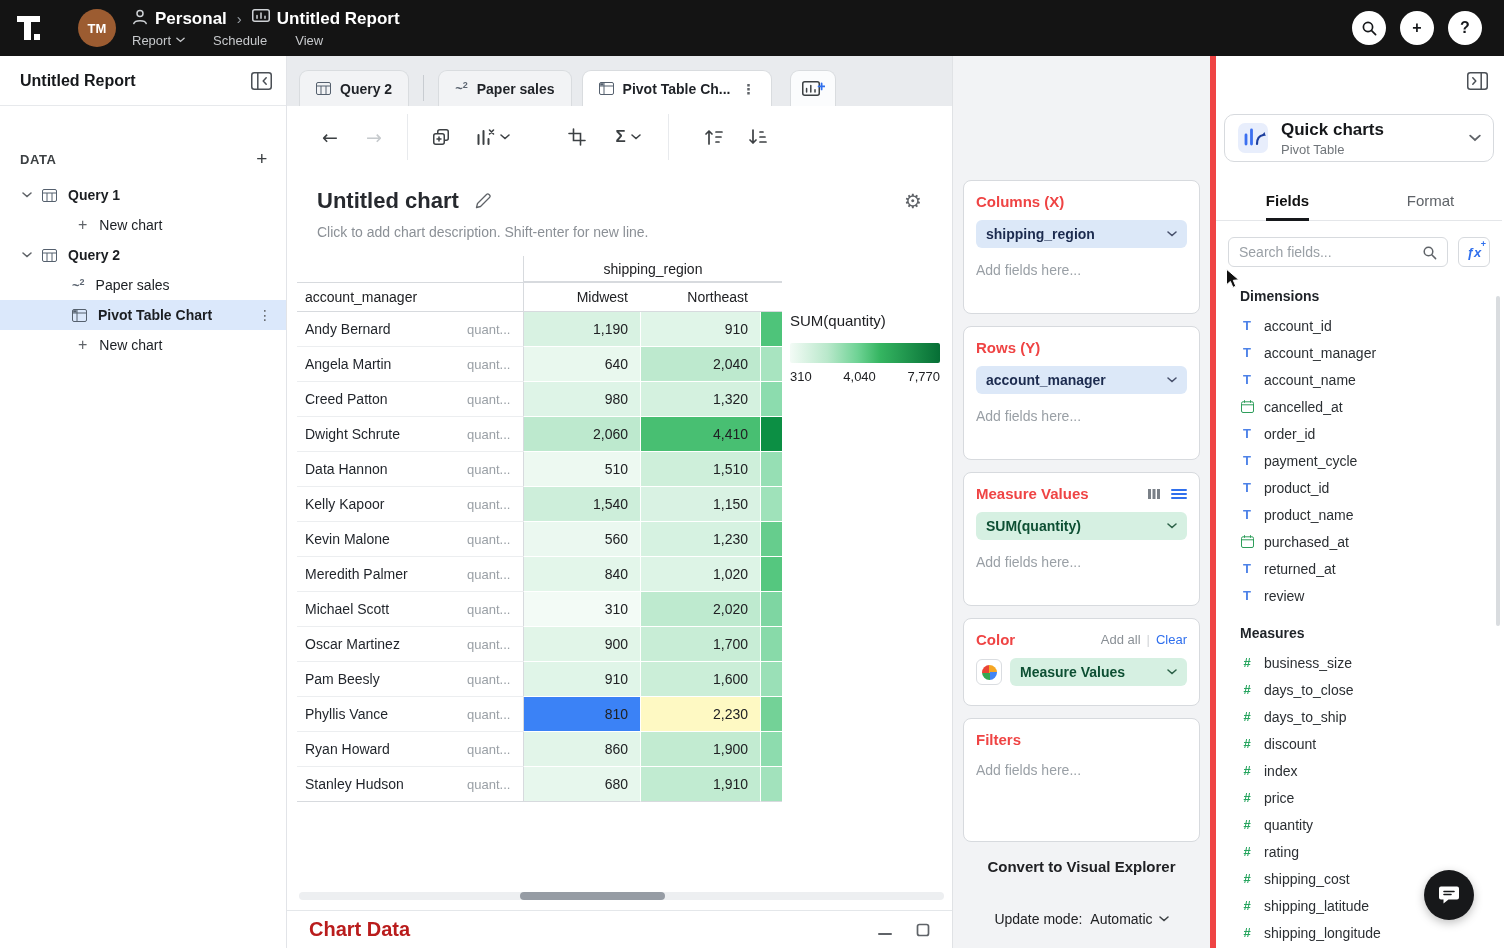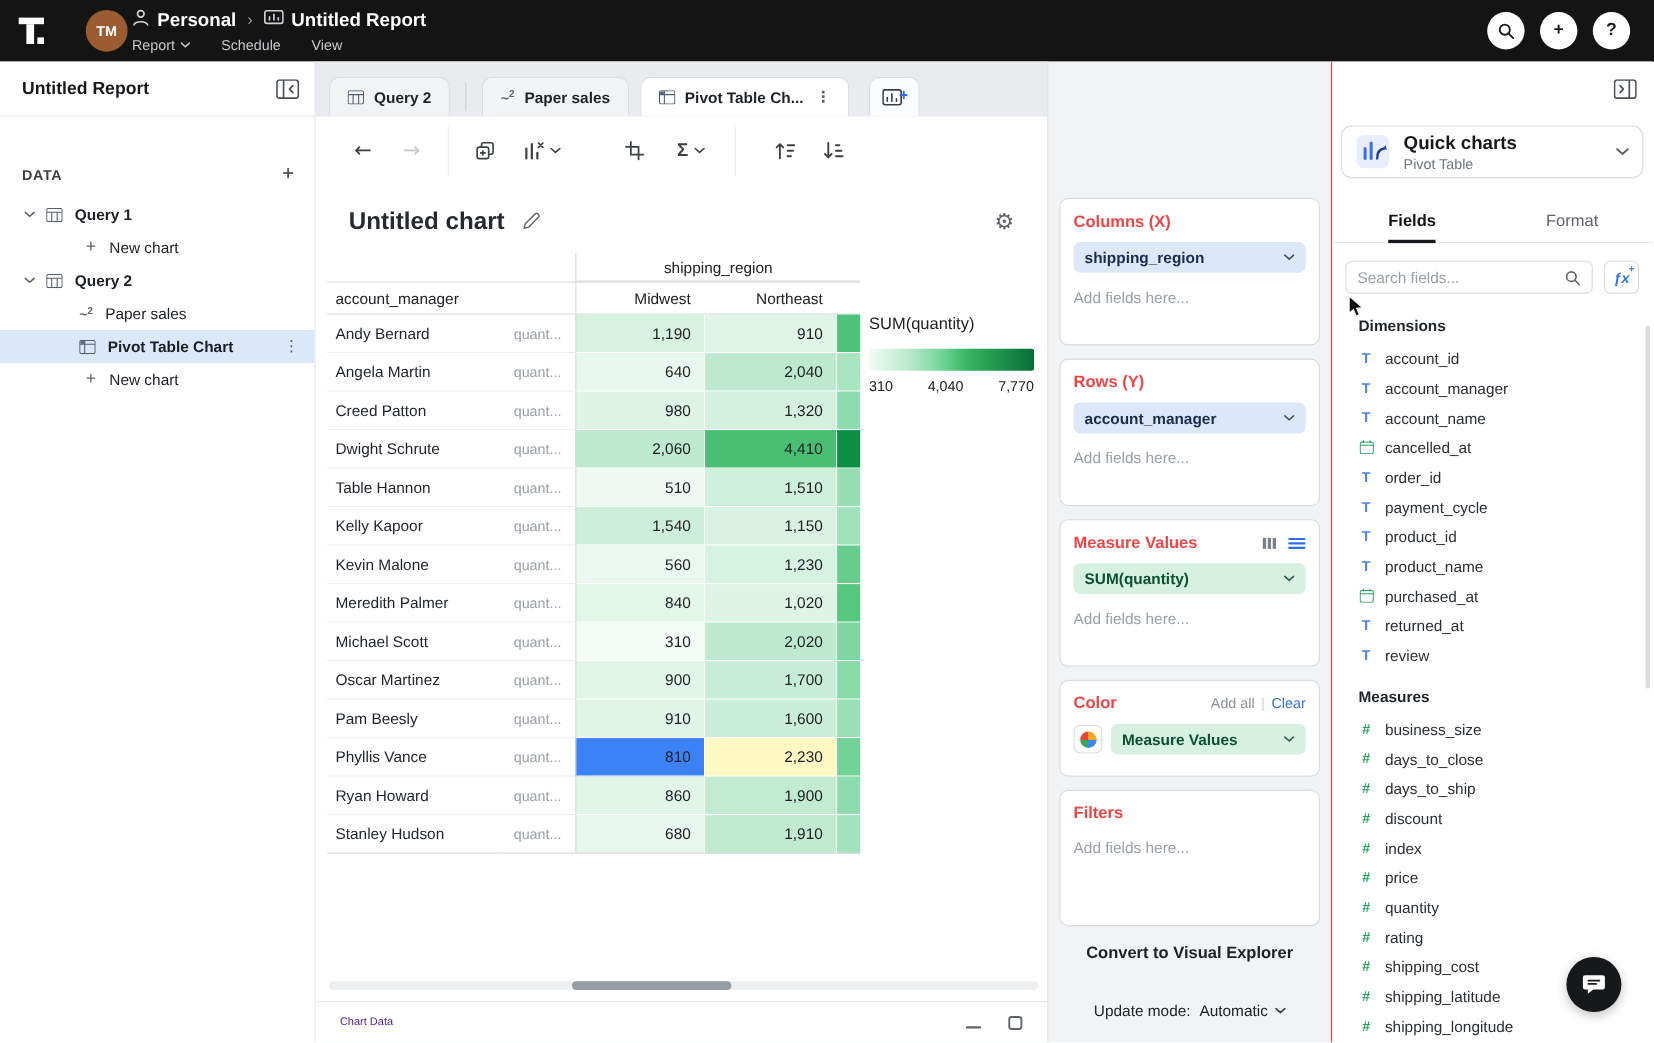--- a/index.html
+++ b/index.html
@@ -4,21 +4,21 @@
 <style>
   * { box-sizing: border-box; margin: 0; padding: 0; }
   body { font-family: "Liberation Sans", sans-serif; background:#fff; }
   .app { position:relative; width:1504px; height:948px; overflow:hidden; background:#fff; }
 
   
   .topbar { height:56px; background:#141414; display:flex; align-items:center; color:#fff; }
   .logo { width:58px; display:flex; align-items:center; justify-content:center; }
   .avatar { width:38px; height:38px; border-radius:50%; background:#9c5c31; color:#fff;
             display:flex; align-items:center; justify-content:center; font-size:13px; font-weight:bold; margin-left:20px; }
-  .crumbs { margin-left:4px; }
+  .crumbs { margin-left:16px; }
   .crumb-row1 { display:flex; align-items:center; gap:7px; }
   .crumb-strong { font-size:17px; font-weight:bold; color:#fff; }
   .crumb-sep { color:#9aa0a6; font-size:15px; margin:0 3px; }
   .crumb-row2 { display:flex; align-items:center; gap:28px; margin-top:4px; font-size:13px; color:#c7c9cc; }
   .menu-item { display:flex; align-items:center; gap:5px; }
   .topbar-actions { margin-left:auto; display:flex; align-items:center; padding-right:22px; }
   .circle-btn { width:34px; height:34px; border-radius:50%; background:#fff; color:#16181b;
                 display:flex; align-items:center; justify-content:center; margin-left:14px;
                 font-weight:bold; font-size:16px; }
 
@@ -101,21 +101,21 @@
 
   .legend { position:absolute; left:493px; top:56px; width:150px; }
   .legend-title { font-size:15px; color:#202124; }
   .legend-bar { margin-top:14px; height:20px; width:150px; border-radius:2px; }
   .legend-labels { display:flex; justify-content:space-between; margin-top:6px; font-size:13px; color:#202124; }
 
   .hscroll { position:absolute; left:12px; bottom:48px; width:645px; height:8px; background:#edeff1; border-radius:4px; }
   .hthumb { position:absolute; left:221px; top:0; width:145px; height:8px; background:#969ca4; border-radius:4px; }
   .chart-footer { position:absolute; left:0; right:0; bottom:0; height:38px; background:#fff;
                   border-top:1px solid #e4e7ea; display:flex; align-items:center; padding:0 22px; }
-  .cf-title { font-size:10px; font-weight:normal; color:#4c1d95; }
+  .cf-title { font-size:20px; font-weight:bold; color:#b91c1c; }
   .cf-icons { margin-left:auto; display:flex; align-items:center; gap:24px; color:#5f6368; }
 
   
   .config { width:258px; background:#f2f3f5; border-left:1px solid #e0e2e5; padding:124px 10px 0; overflow:hidden; }
   .card { background:#fff; border:1px solid #d7dade; border-radius:8px; padding:12px; margin-bottom:12px; }
   .card-title-row { display:flex; align-items:center; }
   .card-title { font-size:15px; font-weight:bold; color:#ef4444; }
   .h134 { height:134px; } .h88 { height:88px; } .h124 { height:124px; }
   .pill { margin-top:10px; height:28px; border-radius:6px; display:flex; align-items:center;
           justify-content:space-between; padding:0 10px; font-size:14px; font-weight:bold; }
@@ -129,21 +129,21 @@
   .color-row .pill { margin-top:0; flex:1; }
   .swatch { width:26px; height:26px; border:1px solid #dadde1; border-radius:6px; background:#fff;
             display:flex; align-items:center; justify-content:center; flex:none; }
   .swatch-dot { width:15px; height:15px; border-radius:50%;
                 background:conic-gradient(#f5a623 0 25%, #4285f4 0 50%, #34a853 0 75%, #ea4335 0); }
   .convert { margin-top:16px; text-align:center; font-size:15px; font-weight:bold; color:#202124; }
   .update-row { margin-top:36px; display:flex; align-items:center; justify-content:center; gap:8px; font-size:14px; color:#202124; }
   .update-val { display:flex; align-items:center; gap:6px; }
 
   
-  .fields { width:292px; background:#fff; border-left:1px solid #ef4444; position:relative; overflow:hidden; }
+  .fields { width:292px; background:#fff; border-left:6px solid #ef4444; position:relative; overflow:hidden; }
   .fp-collapse { position:absolute; top:16px; right:14px; display:flex; }
   .qc-card { margin:58px 8px 0; border:1px solid #d7dade; border-radius:10px; height:48px;
              display:flex; align-items:center; gap:12px; padding:0 12px; }
   .qc-title { font-size:17px; font-weight:bold; color:#16181b; }
   .qc-sub { font-size:13px; color:#70757a; margin-top:2px; }
   .qc-chev { margin-left:auto; display:flex; }
   .fp-tabs { display:flex; margin-top:22px; border-bottom:1px solid #e4e6e9; height:37px; }
   .ftab { flex:1; text-align:center; font-size:15px; color:#5f6368; }
   .ftab .inner { display:inline-block; line-height:34px; }
   .ftab.active { color:#111; font-weight:bold; }
@@ -404,20 +404,21 @@
 
         <div class="chart-head">
           <span class="chart-title">Untitled chart</span>
           <span class="pencil">
             <svg width="16" height="16" viewBox="0 0 16 16">
                 <path d="M1.5 14.5l1-4 9-9a1.8 1.8 0 012.5 0l.5.5a1.8 1.8 0 010 2.5l-9 9-4 1z" fill="none" stroke="#5f6368" stroke-width="1.3" stroke-linejoin="round"></path>
               </svg>
           </span>
           <span class="gear glyph">⚙</span>
         </div>
+        <div class="chart-desc">Click to add chart description. Shift-enter for new line.</div>
 
         <div class="pivot-wrap">
           <div class="pivot-grid">
               <div class="pg-corner"></div>
               <div class="pg-span">shipping_region</div>
               <div class="pg-hname">account_manager</div>
               <div class="pg-hval first">Midwest</div>
               <div class="pg-hval">Northeast</div>
               <div class="pg-hsliver"></div>
               <div class="pg-name">Andy Bernard</div>
@@ -433,21 +434,21 @@
               <div class="pg-name">Creed Patton</div>
               <div class="pg-quant">quant...</div>
               <div class="pg-val first" style="background:rgb(222,244,231)">980</div>
               <div class="pg-val" style="background:rgb(212,241,223)">1,320</div>
               <div class="pg-sliver" style="background:#8cdcae"></div>
               <div class="pg-name">Dwight Schrute</div>
               <div class="pg-quant">quant...</div>
               <div class="pg-val first" style="background:rgb(189,233,206)">2,060</div>
               <div class="pg-val" style="background:rgb(72,191,114)">4,410</div>
               <div class="pg-sliver" style="background:#0c8f44"></div>
-              <div class="pg-name">Table Hannon</div>
+              <div class="pg-name">Data Hannon</div>
               <div class="pg-quant">quant...</div>
               <div class="pg-val first" style="background:rgb(237,249,241)">510</div>
               <div class="pg-val" style="background:rgb(206,239,218)">1,510</div>
               <div class="pg-sliver" style="background:#96dfb4"></div>
               <div class="pg-name">Kelly Kapoor</div>
               <div class="pg-quant">quant...</div>
               <div class="pg-val first" style="background:rgb(205,238,218)">1,540</div>
               <div class="pg-val" style="background:rgb(217,242,227)">1,150</div>
               <div class="pg-sliver" style="background:#9fe2ba"></div>
               <div class="pg-name">Kevin Malone</div>

